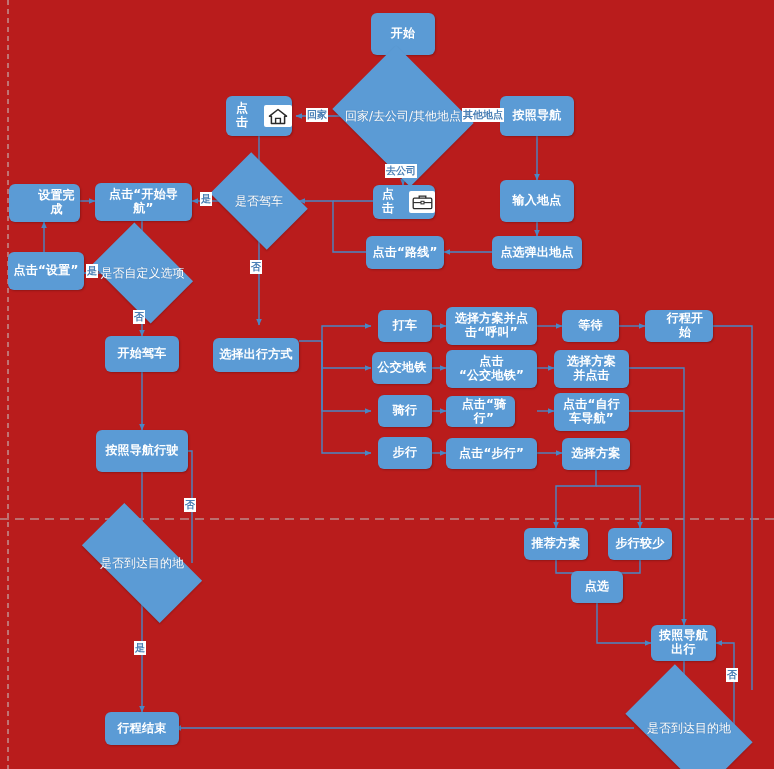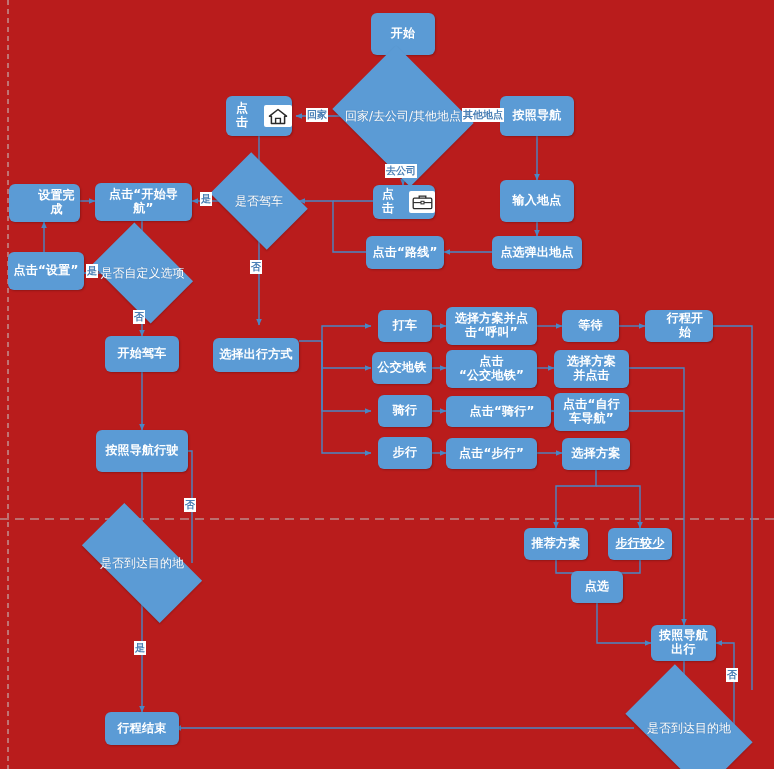--- a/index.html
+++ b/index.html
@@ -226,21 +226,21 @@
   </div>
 
   <div class="node rect" style="left:446px;top:307px;width:91px;height:38px;">
     <span class="lbl">选择方案并点
 击“呼叫”</span>
   </div>
   <div class="node rect" style="left:446px;top:350px;width:91px;height:38px;">
     <span class="lbl">点击
 “公交地铁”</span>
   </div>
-  <div class="node rect" style="left:446px;top:396px;width:105px;height:31px;padding-left:7px;">
+  <div class="node rect" style="left:446px;top:396px;width:69px;height:31px;padding-left:7px;">
     <span class="lbl">点击“骑行”</span>
   </div>
   <div class="node rect" style="left:446px;top:438px;width:91px;height:31px;">
     <span class="lbl">点击“步行”</span>
   </div>
 
   <div class="node rect" style="left:562px;top:310px;width:57px;height:32px;">
     <span class="lbl">等待</span>
   </div>
   <div class="node rect" style="left:645px;top:310px;width:68px;height:32px;padding-left:12px;">
@@ -255,21 +255,21 @@
     <span class="lbl">点击“自行
 车导航”</span>
   </div>
   <div class="node rect" style="left:562px;top:438px;width:68px;height:32px;">
     <span class="lbl">选择方案</span>
   </div>
 
   <div class="node rect" style="left:524px;top:528px;width:64px;height:32px;">
     <span class="lbl">推荐方案</span>
   </div>
-  <div class="node rect" style="left:608px;top:528px;width:64px;height:32px;text-decoration:underline;">
+  <div class="node rect" style="left:608px;top:528px;width:64px;height:32px;">
     <span class="lbl">步行较少</span>
   </div>
   <div class="node rect" style="left:571px;top:571px;width:52px;height:32px;">
     <span class="lbl">点选</span>
   </div>
 
   <div class="node rect" style="left:651px;top:625px;width:65px;height:36px;">
     <span class="lbl">按照导航
 出行</span>
   </div>

